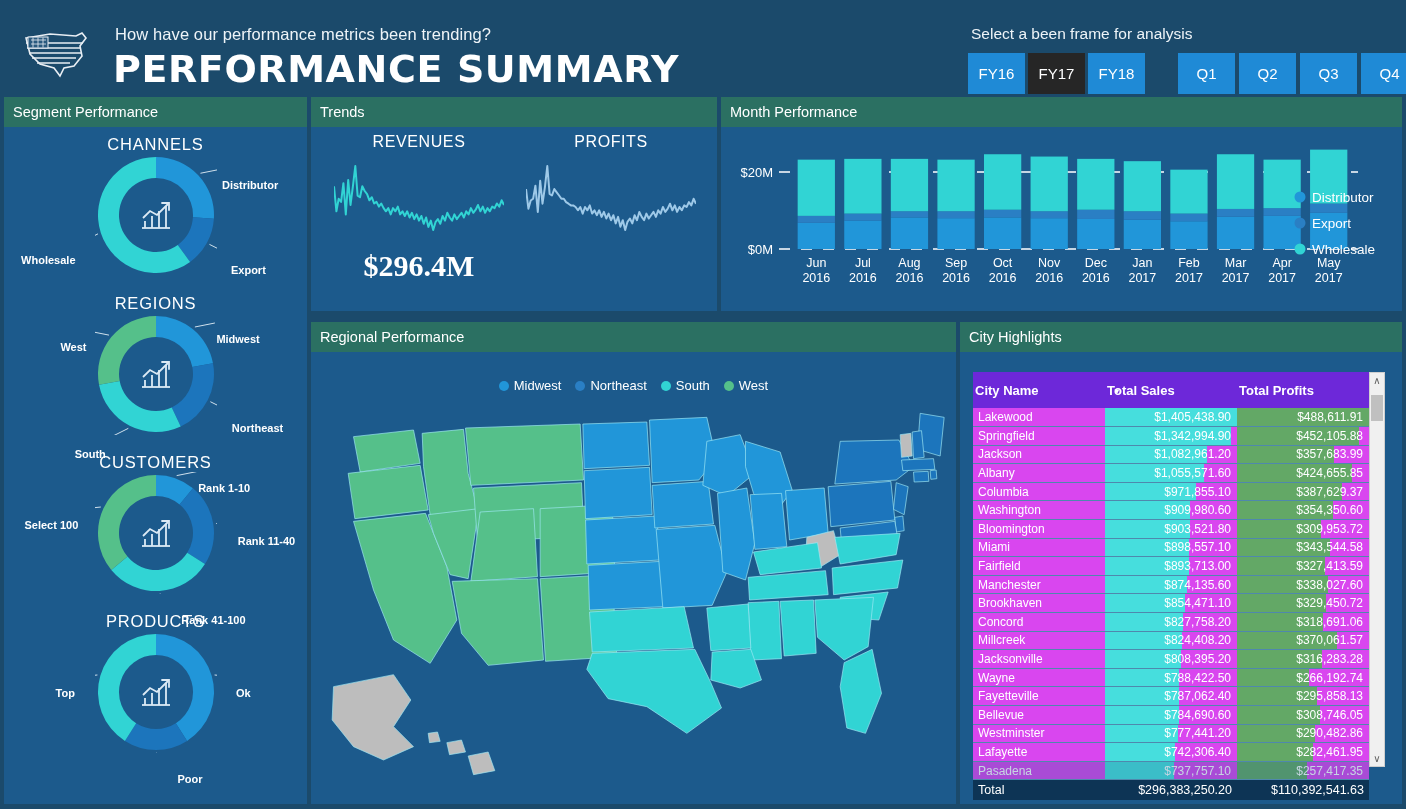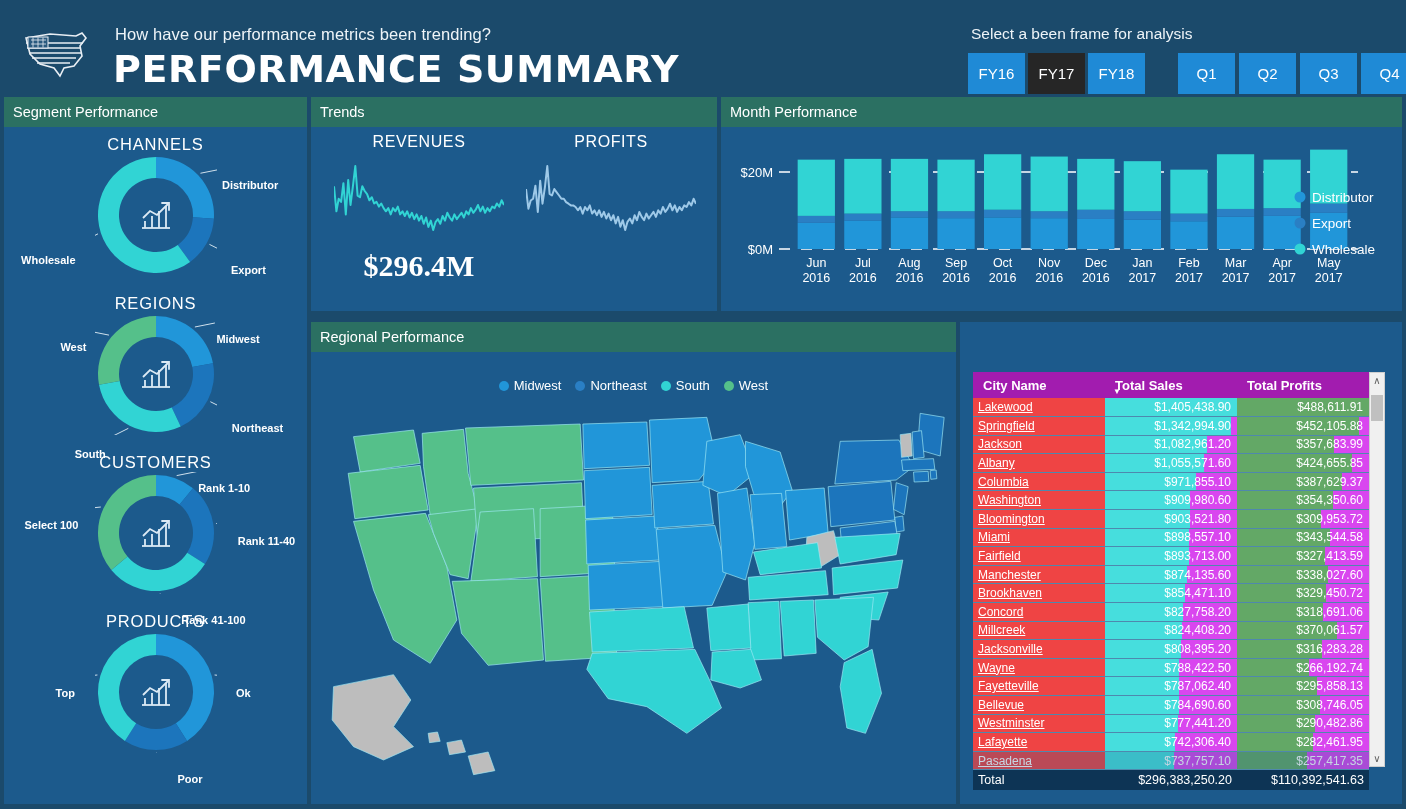--- a/index.html
+++ b/index.html
@@ -44,25 +44,25 @@
   
   #p-reg { left:311px; top:322px; width:645px; height:482px; }
   #reg-legend { position:absolute; left:0; top:56px; width:645px; display:flex; justify-content:center;
                 gap:14px; font-size:13px; align-items:center; }
   .lgi { display:flex; align-items:center; gap:5px; }
   .lgdot { width:10px; height:10px; border-radius:50%; display:inline-block; }
   
   #p-city { left:960px; top:322px; width:442px; height:482px; }
   #tbl-wrap { position:absolute; left:13px; top:50px; width:396px; }
   table { border-collapse:collapse; width:396px; font-size:12px; }
-  th { background:#a21caf; color:#ffffff; font-weight:bold; text-align:left; height:26px;
-       padding:0 10px; font-size:13px; position:relative; }
+  th { background:#6d28d9; color:#ffffff; font-weight:bold; text-align:left; height:36px;
+       padding:0 2px; font-size:13px; position:relative; }
   td { height:18.6px; padding:0 5px; font-size:12px; color:#ffffff; position:relative;
        border-bottom:1px solid #4f88ad; white-space:nowrap; }
-  td.city { background:#ef4444; font-weight:normal;text-decoration:underline; }
+  td.city { background:#d946ef; font-weight:normal; }
   td.bar { background:#d946ef; text-align:right; padding-right:6px; }
   .fill { position:absolute; left:0; top:0; bottom:0; }
   .fill.sales { background:#46dedd; }
   .fill.prof { background:#63a866; }
   .cellval { position:relative; }
   tr.total td { background:#0d3455; border-bottom:none; font-weight:normal; font-size:12.5px; height:20px; }
   #scroll { position:absolute; right:17px; top:50px; width:16px; height:395px; background:#f0f0f0;
             border:1px solid #cfcfcf; }
   #scroll .ar { position:absolute; left:0; width:14px; height:15px; text-align:center; font-size:10px;
                 color:#606060; line-height:15px; }
@@ -372,20 +372,21 @@
       <path d="M414,318 L556,310 L570,372 L418,378 Z" fill="#31d4d4" class="map-state"></path>
       <path d="M418,380 L572,374 L596,424 L612,462 L560,500 L500,460 L442,448 L410,404 Z" fill="#31d4d4" class="map-state"></path>
       <path d="M30,430 L120,412 L146,450 L120,490 L150,520 L105,540 L60,520 L28,480 Z" fill="#bdbdbd" class="map-state"></path>
       <path d="M172,500 L186,498 L190,512 L174,514 Z" fill="#bdbdbd" class="map-state"></path>
       <path d="M200,514 L222,510 L228,528 L204,532 Z" fill="#bdbdbd" class="map-state"></path>
       <path d="M232,534 L262,528 L272,556 L240,562 Z" fill="#bdbdbd" class="map-state"></path>
     </svg>
 </div>
 
 <div class="panel" id="p-city">
+  <div class="panel-hd">City Highlights</div>
   <div id="tbl-wrap">
     <table>
       <thead>
         <tr>
           <th style="width:132px">City Name</th>
           <th style="width:132px">
             <span>Total Sales</span>
             <span style="position:absolute;left:8px;top:15px;font-size:8px;">▼</span>
           </th>
           <th style="width:132px">Total Profits</th>

